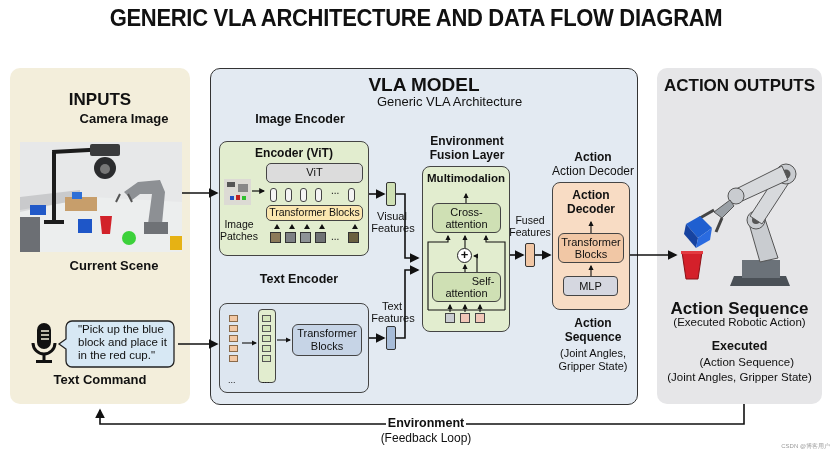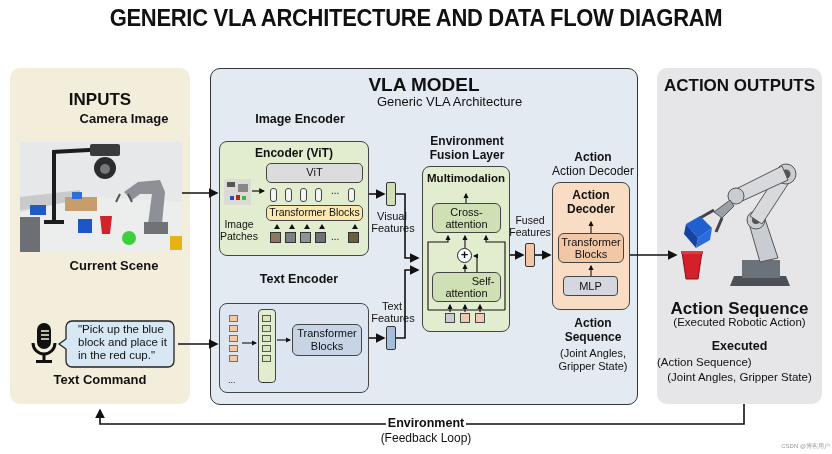--- a/index.html
+++ b/index.html
@@ -216,21 +216,21 @@
 </div>
 <div class="abs" style="left:681px;top:250px;width:22px;height:30px;">
   <svg width="22" height="30">
       <path d="M1,2 L21,2 L17,29 L5,29 Z" fill="#d4202a" stroke="#8a1016" stroke-width="1"></path>
       <rect x="0" y="1" width="22" height="3" fill="#e33a40"></rect>
     </svg>
 </div>
 <div class="abs h-med" style="left:657px;top:299px;width:165px;font-size:17px;">Action Sequence</div>
 <div class="abs" style="left:657px;top:316px;width:165px;text-align:center;font-size:11.5px;">(Executed Robotic Action)</div>
 <div class="abs h-med" style="left:657px;top:339px;width:165px;font-size:12.5px;">Executed</div>
-<div class="abs" style="left:657px;top:356px;width:137px;text-align:left;font-size:11.5px;">(Action Sequence)</div>
+<div class="abs" style="left:657px;top:356px;width:137px;text-align:right;font-size:11.5px;">(Action Sequence)</div>
 <div class="abs" style="left:657px;top:371px;width:165px;text-align:center;font-size:11.5px;">(Joint Angles, Gripper State)</div>
 
 <div class="abs" style="left:386px;top:416px;width:80px;text-align:center;font-size:12.5px;font-weight:bold;background:#fff;">Environment</div>
 <div class="abs" style="left:370px;top:431px;width:112px;text-align:center;font-size:12px;">(Feedback Loop)</div>
 <div class="abs" style="left:760px;top:442px;width:70px;text-align:right;font-size:6px;color:#9a9a9a;">CSDN @博客用户</div>
 
 <svg class="abs" style="left:0;top:0;" width="832" height="454">
   <defs>
     <marker id="ah" markerWidth="6" markerHeight="6" refX="5" refY="3" orient="auto">
       <path d="M0,0 L6,3 L0,6 Z" fill="#111"></path>

